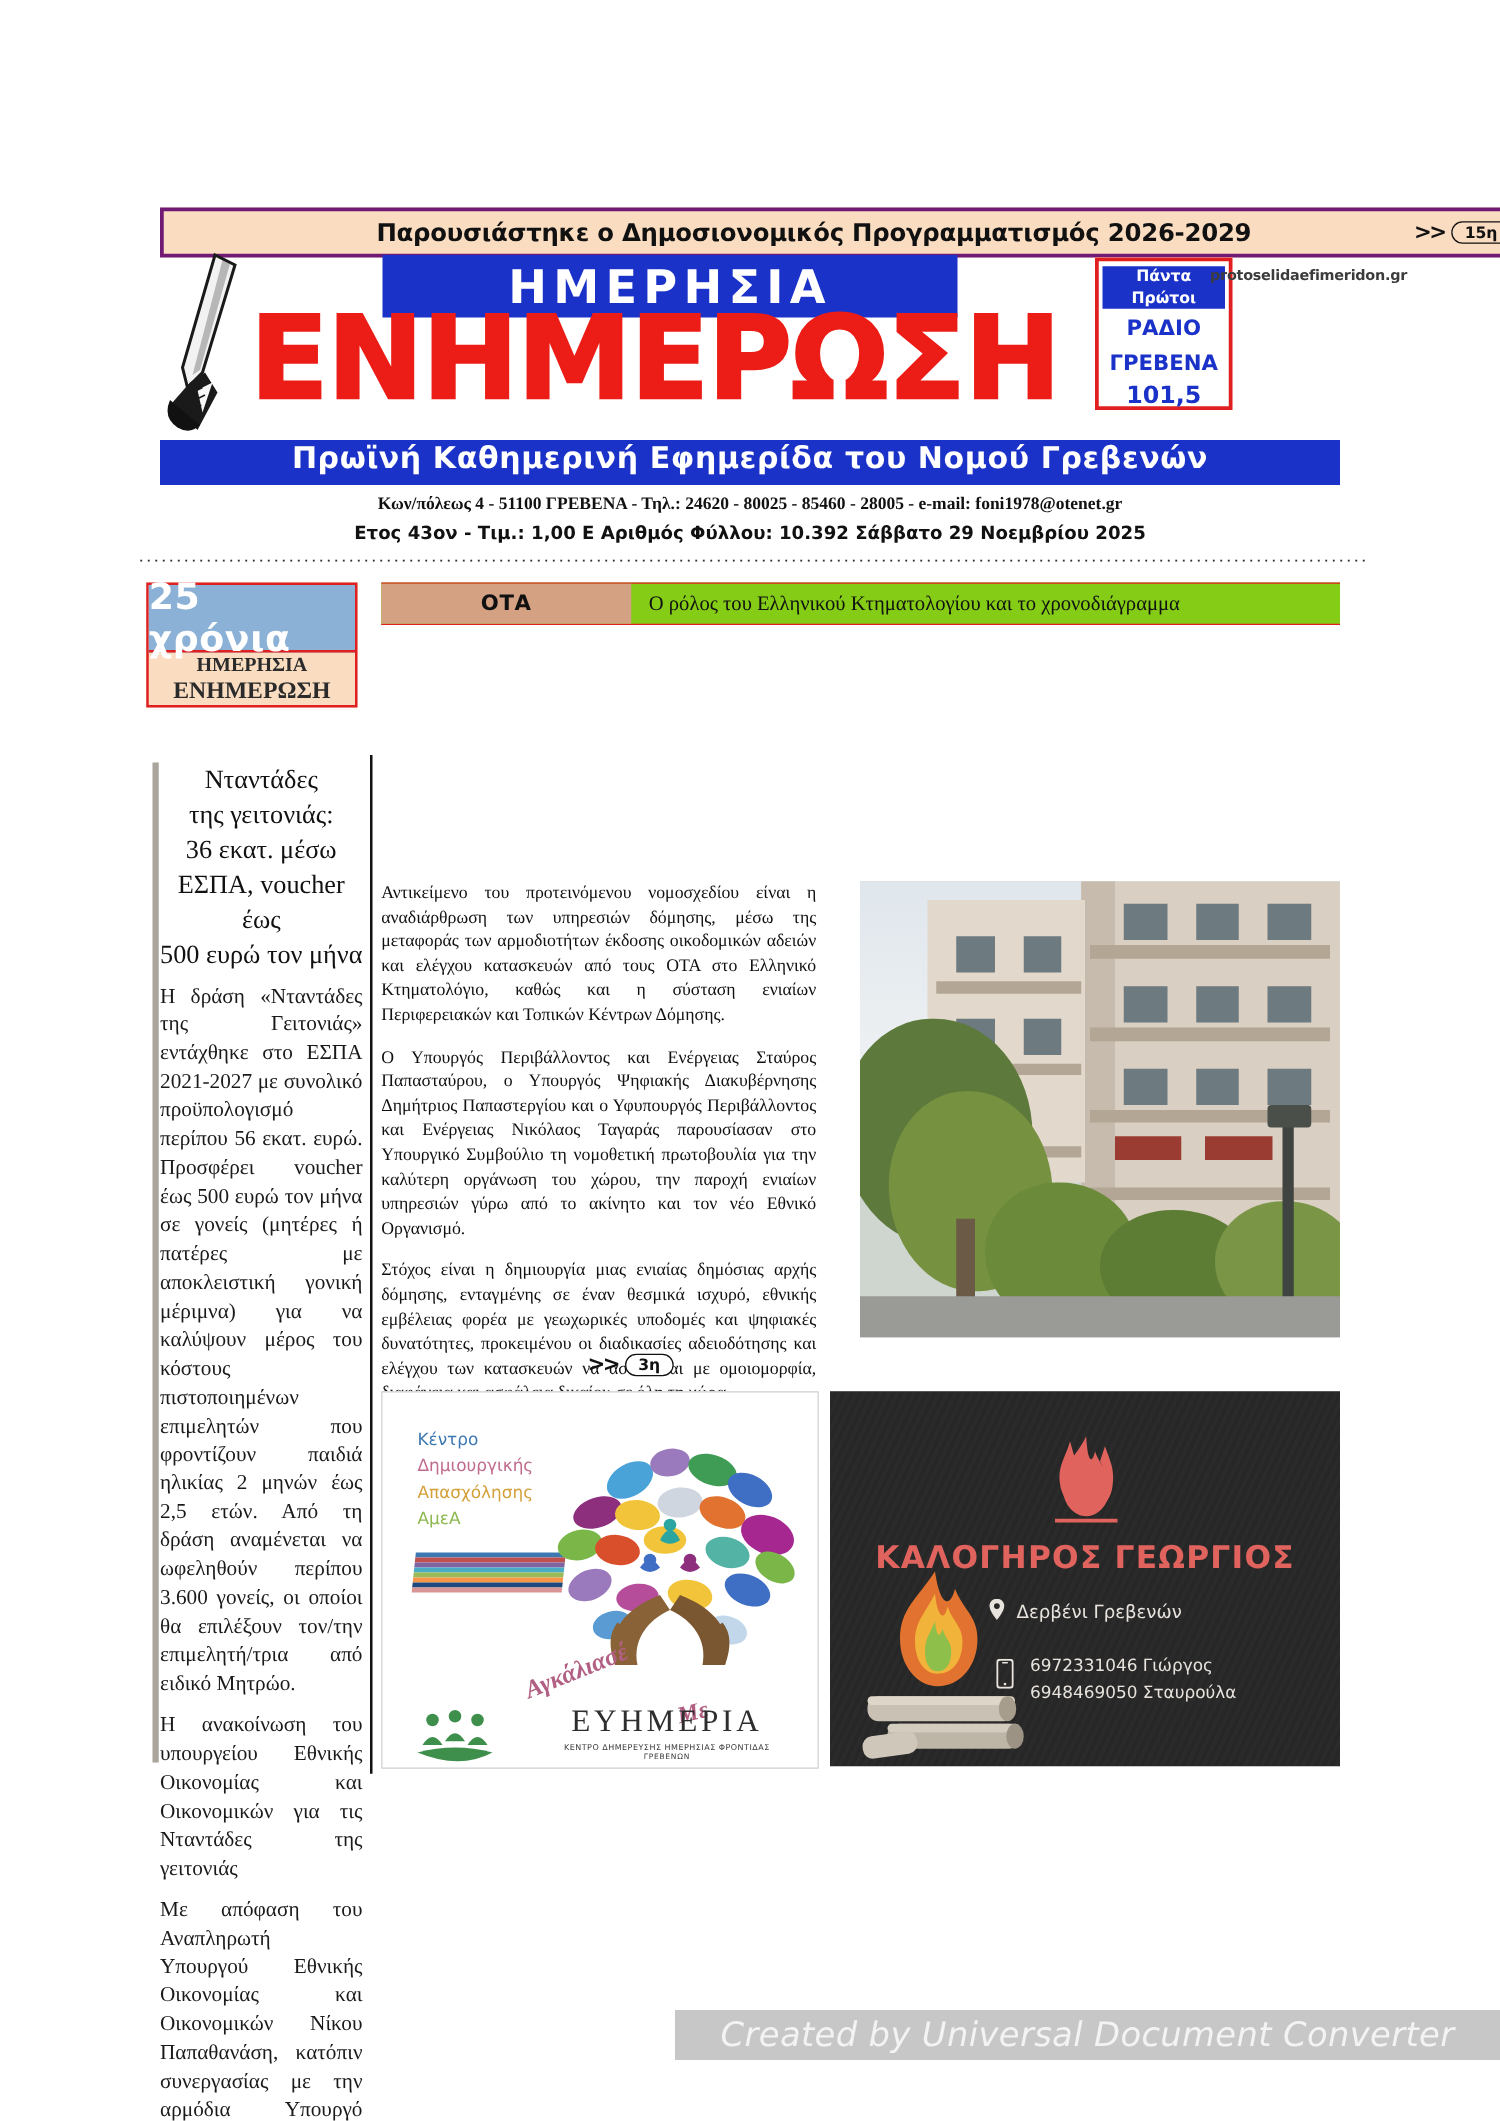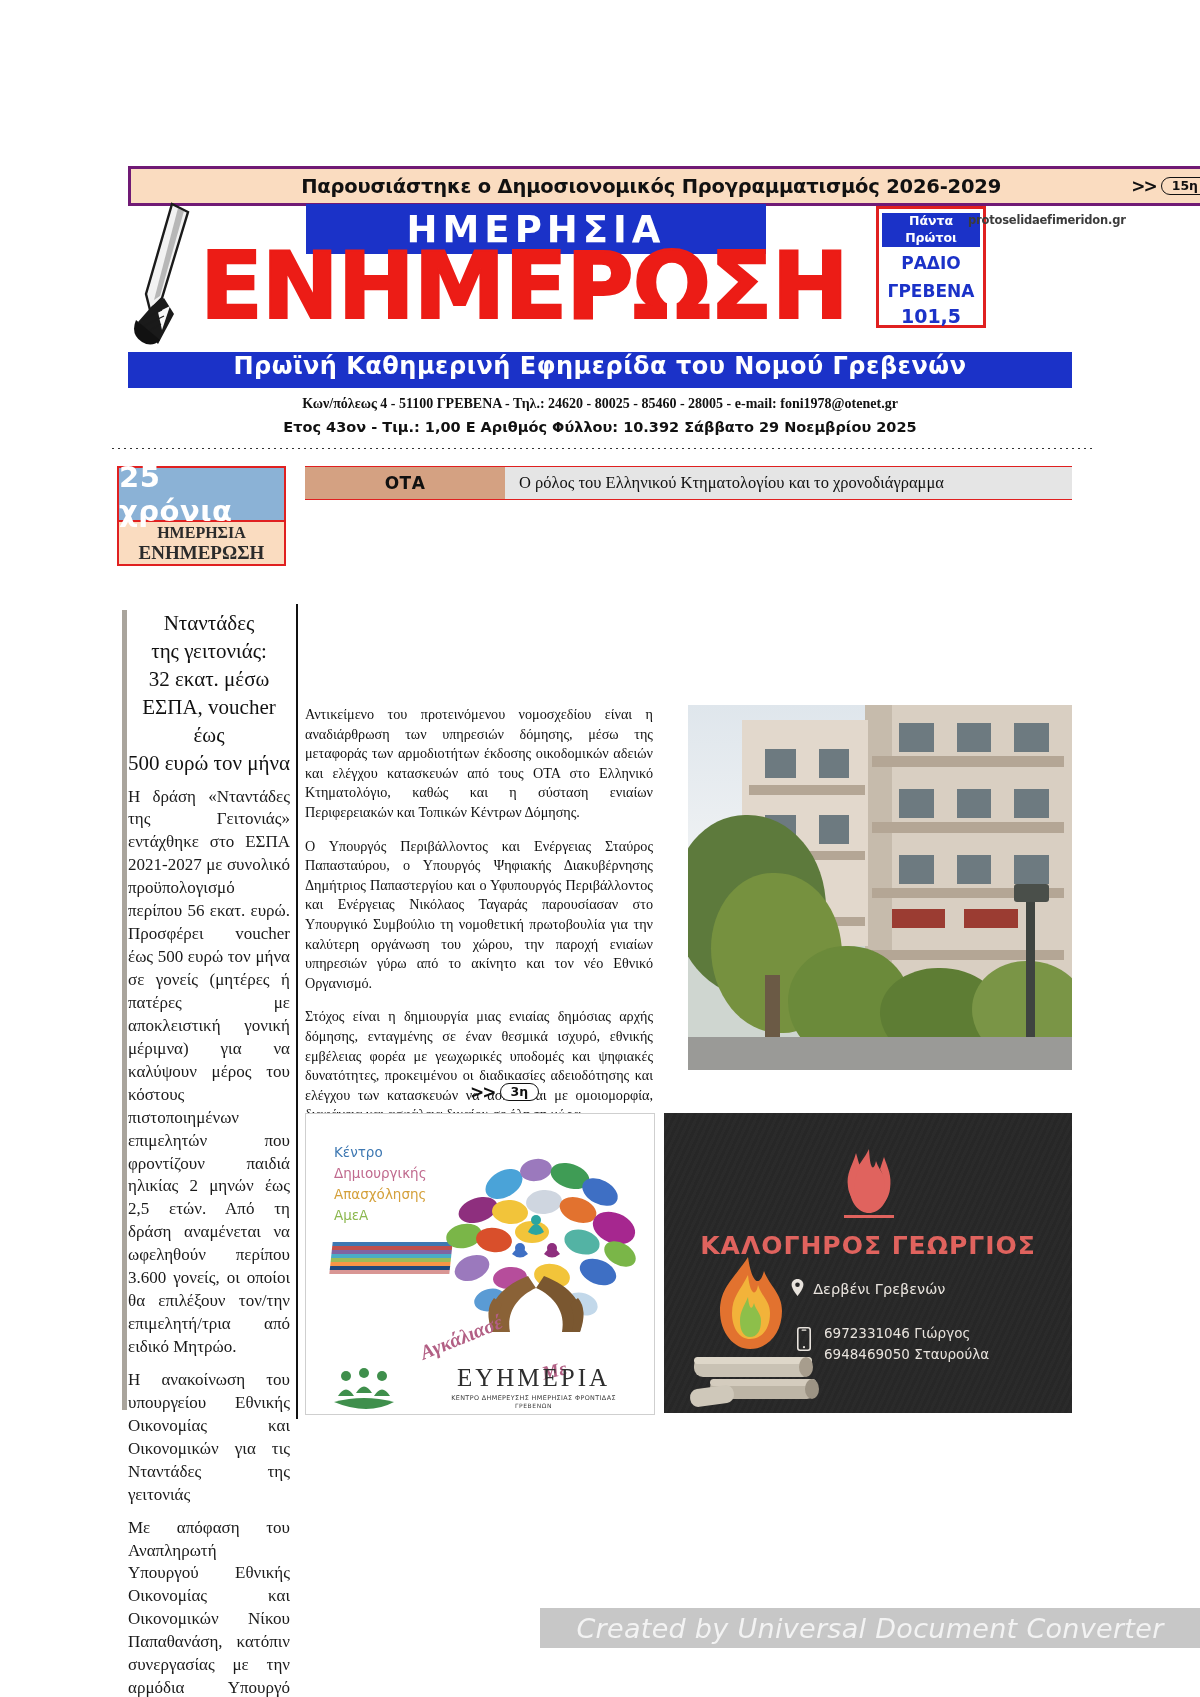--- a/index.html
+++ b/index.html
@@ -79,21 +79,21 @@
   .badge-bot{height:44px;display:flex;flex-direction:column;align-items:center;
           justify-content:center;}
   .badge-bot div{font-family:"Liberation Serif",serif;font-weight:bold;
           color:#2b2b2b;line-height:1.12;}
   .badge-b1{font-size:16px;}
   .badge-b2{font-size:19px;}
 
   
   .otastrip{position:absolute;left:305px;top:466px;width:767px;height:34px;
           border-top:1.6px solid #e02020;border-bottom:1.6px solid #e02020;
-          box-sizing:border-box;display:flex;align-items:stretch;background:#e5e5e5;}
+          box-sizing:border-box;display:flex;align-items:stretch;background:#84cc16;}
   .ota-tag{width:200px;background:#d4a182;display:flex;align-items:center;
           justify-content:center;}
   .ota-tag span{font-family:"DejaVu Sans",sans-serif;font-weight:bold;font-size:17px;
           color:#111;letter-spacing:0.5px;}
   .ota-sub{flex:1;display:flex;align-items:center;padding-left:14px;}
   .ota-sub span{font-family:"Liberation Serif",serif;font-size:16.5px;color:#111;}
 
   
   .headline{position:absolute;left:318px;top:516px;width:760px;text-align:center;}
   .headline div{font-family:"Liberation Serif",serif;font-weight:bold;
@@ -257,21 +257,21 @@
   </div>
 
 
   <div class="shadowrule" style="left:122px;top:610px;height:800px;"></div>
   <div class="vrule" style="left:296px;top:604px;height:815px;"></div>
 
   <div class="sidecol">
     <div class="side-head">
       <div>Νταντάδες</div>
       <div>της γειτονιάς:</div>
-      <div>32 εκατ. μέσω</div>
+      <div>36 εκατ. μέσω</div>
       <div>ΕΣΠΑ, voucher έως</div>
       <div>500 ευρώ τον μήνα</div>
     </div>
     <div class="side-body">
       <p>Η δράση «Νταντάδες της Γειτονιάς» εντάχθηκε στο ΕΣΠΑ 2021-2027 με συνολικό προϋπολογισμό περίπου 56 εκατ. ευρώ. Προσφέρει voucher έως 500 ευρώ τον μήνα σε γονείς (μητέρες ή πατέρες με αποκλειστική γονική μέριμνα) για να καλύψουν μέρος του κόστους πιστοποιημένων επιμελητών που φροντίζουν παιδιά ηλικίας 2 μηνών έως 2,5 ετών. Από τη δράση αναμένεται να ωφεληθούν περίπου 3.600 γονείς, οι οποίοι θα επιλέξουν τον/την επιμελητή/τρια από ειδικό Μητρώο.</p>
       <p>Η ανακοίνωση του υπουργείου Εθνικής Οικονομίας και Οικονομικών για τις Νταντάδες της γειτονιάς</p>
       <p>Με απόφαση του Αναπληρωτή Υπουργού Εθνικής Οικονομίας και Οικονομικών Νίκου Παπαθανάση, κατόπιν συνεργασίας με την αρμόδια Υπουργό Κοινωνικής Συνοχής και Οικογένειας Δόμνα Μιχαηλίδου και και την Υφυπουργό Κοινωνικής Συνοχής και Οικογένειας Έλενα Ράπτη, εντάχθηκε στο ΕΣΠΑ 2021-2027, και συγκεκριμένα στο Πρόγραμμα «Ανθρώπινο Δυναμικό και Κοινωνική Συνοχή», η καθολική υλοποίηση της δράσης "Νταντάδες της γειτονιάς"», συνολικής δημόσιας δαπάνης 56.027.868 εκατ. ευρώ.</p>
     </div>
   </div>
 

